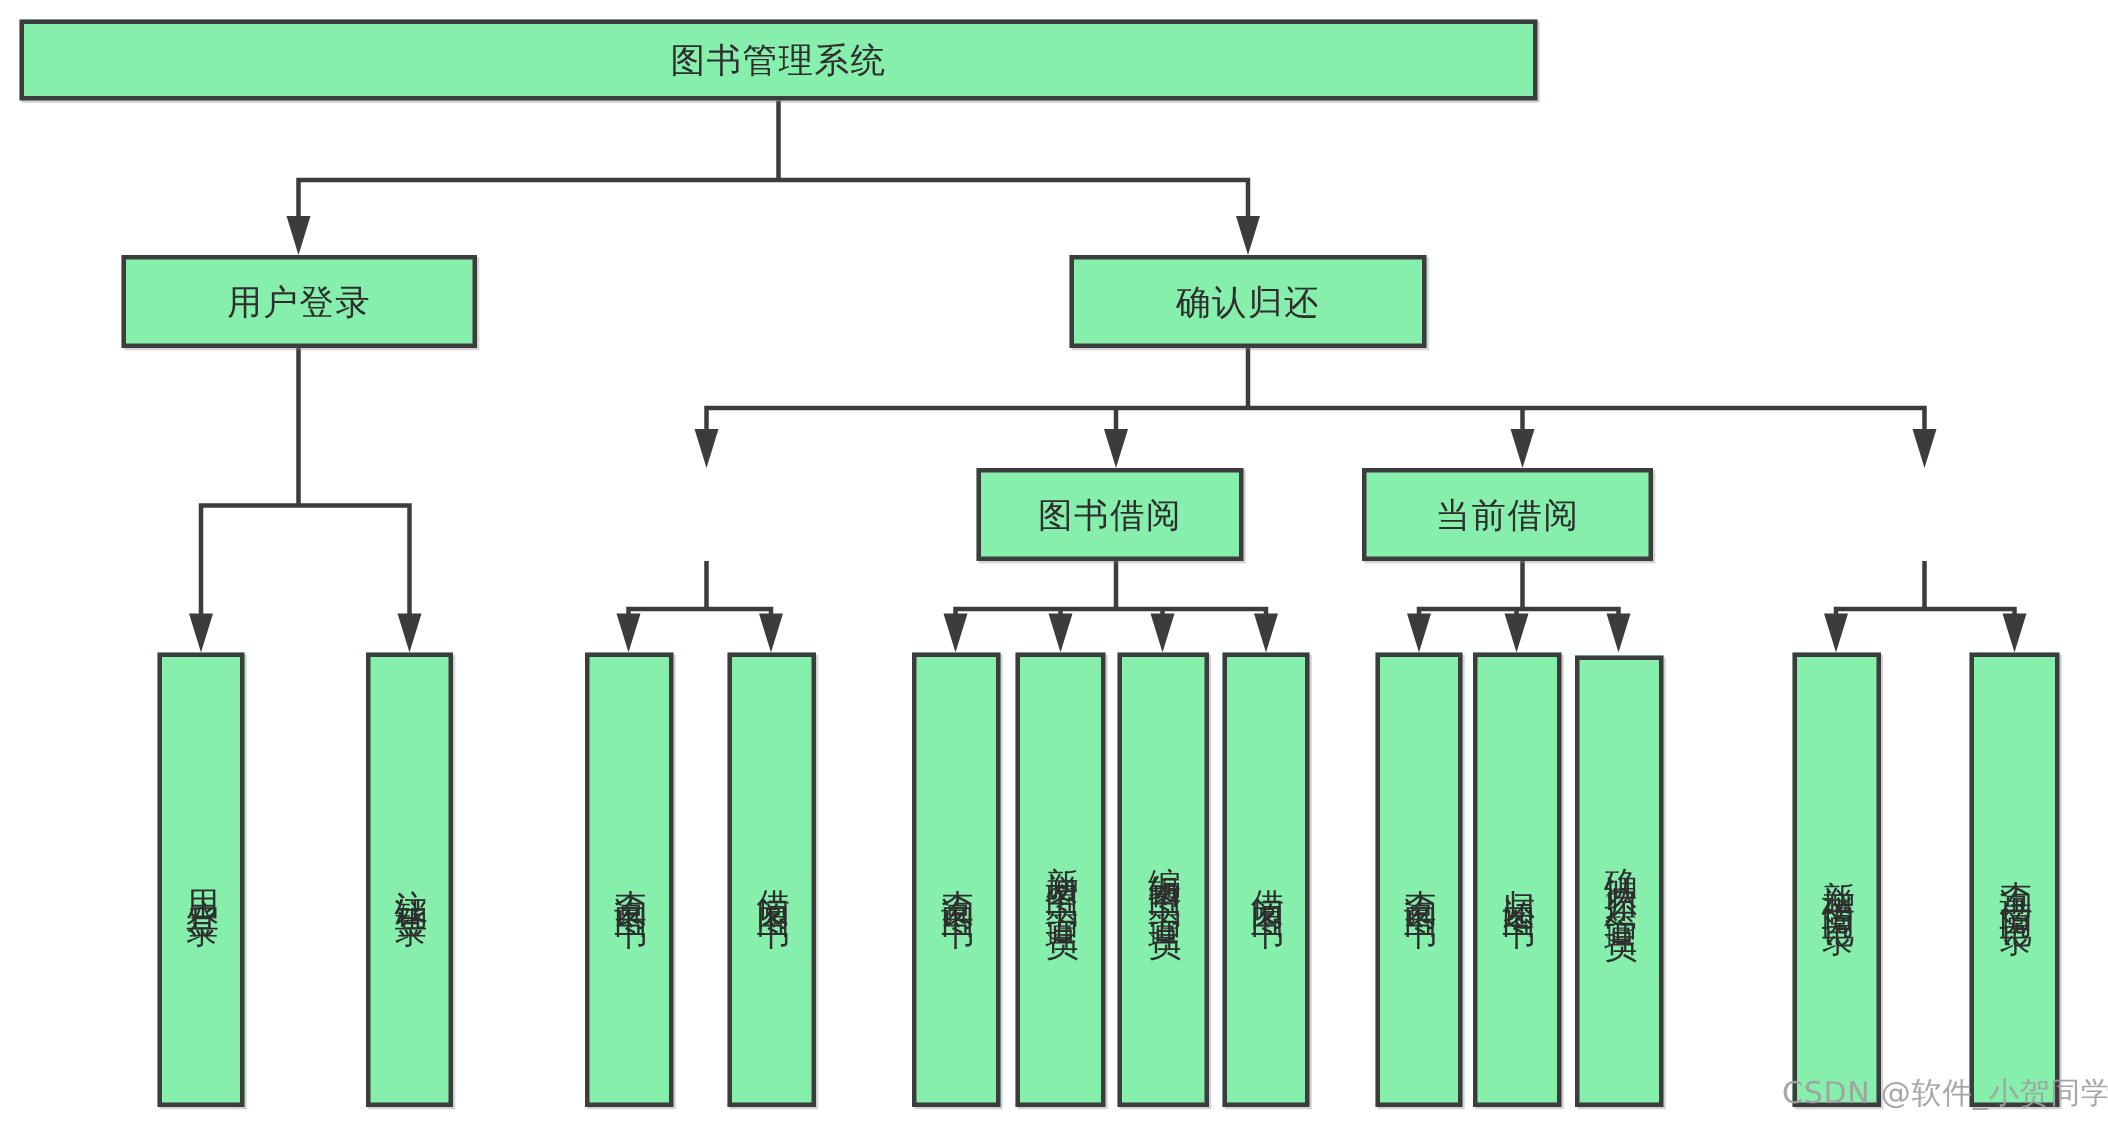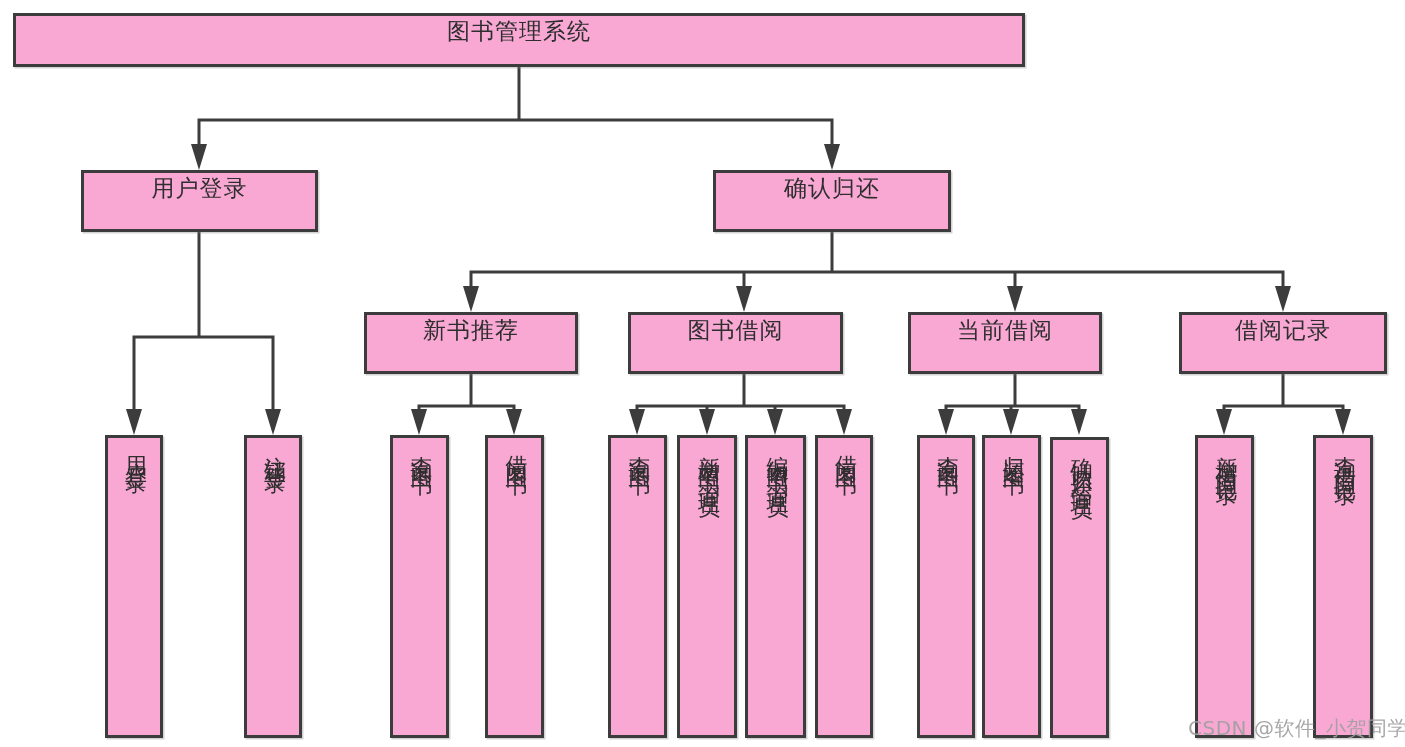--- a/index.html
+++ b/index.html
@@ -13,26 +13,25 @@
   .stage{
     position:relative;
     width:1405px;height:747px;
     background:var(--bg);
     overflow:hidden;
   }
   .stage svg{position:absolute;left:0;top:0;}
   .node{
     position:absolute;
     box-sizing:border-box;
-    background:#f9a8d4;
+    background:#86efac;
     border:3px solid var(--line);
-    display:flex;align-items:flex-start;justify-content:center;
+    display:flex;align-items:center;justify-content:center;
     color:var(--text);
     box-shadow:1.5px 1.5px 0 rgba(130,130,130,0.35);
-    font-family:Liberation Mono, monospace;
   }
   .hbox{font-size:23px;letter-spacing:1px;}
   .leaf span{
     writing-mode:vertical-rl;
     text-orientation:mixed;
     font-size:22px;
     letter-spacing:6px;
     line-height:1;
     color:var(--text);
     white-space:nowrap;
@@ -80,31 +79,25 @@
     <span>图书管理系统</span>
   </div>
 
   <div class="node hbox" style="left:81px;top:170px;width:237px;height:62px;">
     <span>用户登录</span>
   </div>
   <div class="node hbox" style="left:713px;top:170px;width:238px;height:62px;">
     <span>确认归还</span>
   </div>
 
-  <div class="node hbox" style="left:364px;top:312px;width:214px;height:62px;">
-    <span>新书推荐</span>
-  </div>
-  <div class="node hbox" style="left:628px;top:312px;width:215px;height:62px;">
+  <div class="node hbox" style="left:651px;top:312px;width:178px;height:62px;">
     <span>图书借阅</span>
   </div>
   <div class="node hbox" style="left:908px;top:312px;width:194px;height:62px;">
     <span>当前借阅</span>
-  </div>
-  <div class="node hbox" style="left:1179px;top:312px;width:208px;height:62px;">
-    <span>借阅记录</span>
   </div>
 
   <div class="node leaf" style="left:105px;top:435px;width:58px;height:303px;">
     <span>用户登录</span>
   </div>
   <div class="node leaf" style="left:244px;top:435px;width:58px;height:303px;">
     <span>注销登录</span>
   </div>
 
   <div class="node leaf" style="left:390px;top:435px;width:59px;height:303px;">

